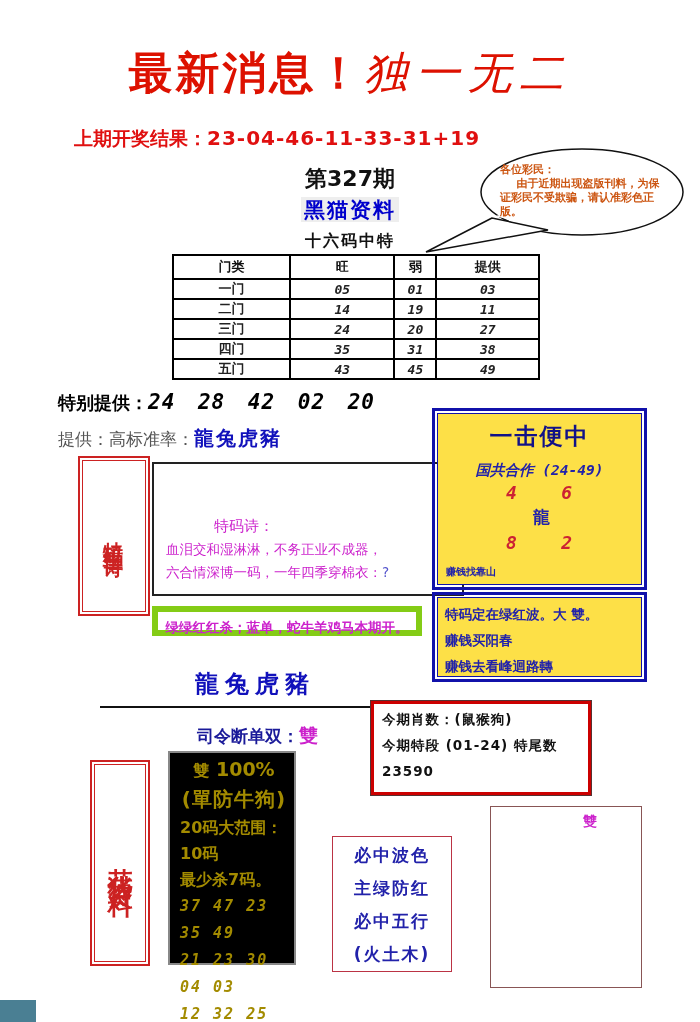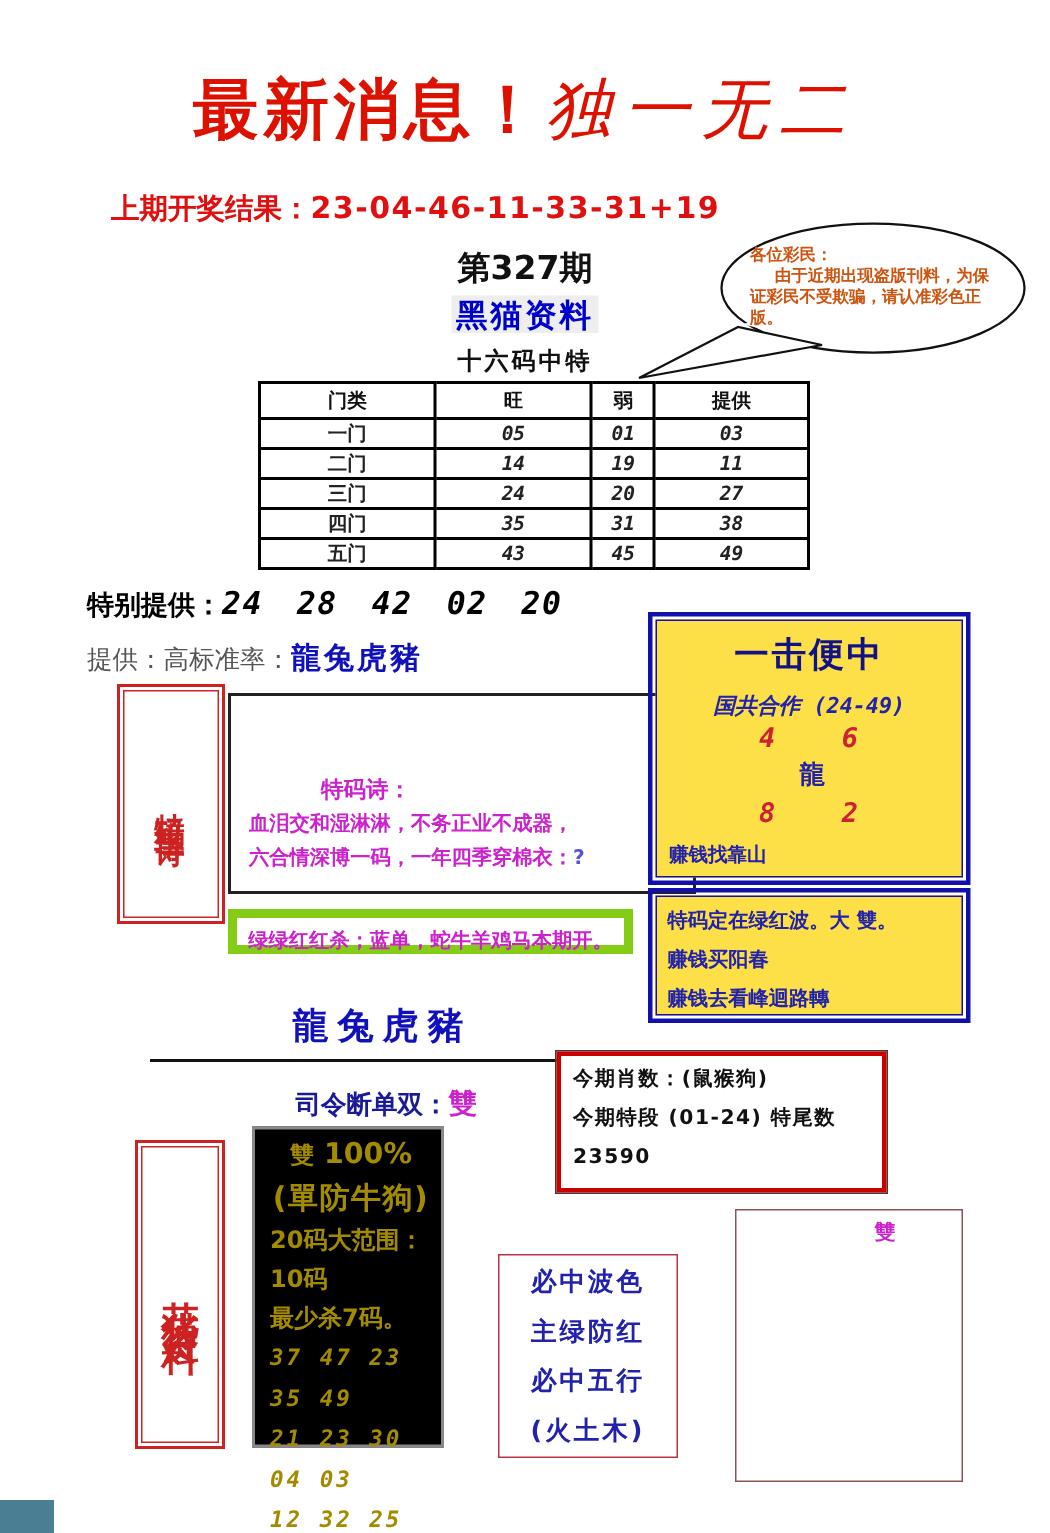--- a/index.html
+++ b/index.html
@@ -62,21 +62,21 @@
   }
   .side-box1{top:460px;left:82px;width:62px;height:150px;}
   .side-box1 .v-text{font-size:20px;letter-spacing:4px;}
   .side-box2{top:764px;left:94px;width:50px;height:196px;}
   .side-box2 .v-text{font-size:25px;letter-spacing:8px;}
   
   .poem-box{
     top:462px;left:152px;width:312px;height:134px;border:2px solid #222;background:#fff;
     display:flex;flex-direction:column;justify-content:flex-end;
     padding:0 10px 10px 12px;box-sizing:border-box;
-    color:#cc22cc;font-weight:bold;font-size:13.5px;line-height:23px;
+    color:#cc22cc;font-weight:normal;font-size:13.5px;line-height:23px;
   }
   .poem-box .poem-label{margin-left:48px;font-size:15px;}
   .poem-box .mark{color:#5555cc;}
   .kill-box{
     top:606px;left:152px;width:270px;height:30px;border:6px solid #84cc16;background:#fff;
     color:#cc22cc;font-weight:bold;font-size:13.5px;line-height:30px;text-align:center;
     box-sizing:border-box;
   }
   .sp2{top:645px;left:62px;color:#dd1122;font-size:15px;font-weight:bold;}
   .sp2 .nums{font-size:20px;word-spacing:7px;letter-spacing:2px;color:#dd1122;}
@@ -94,21 +94,21 @@
   }
   .one-hit{top:413px;left:437px;width:205px;height:172px;}
   .one-hit .oh-title{
     text-align:center;color:#111188;font-size:23px;font-weight:bold;margin-top:7px;
     font-family:"DejaVu Serif","Liberation Serif",serif;letter-spacing:2px;
   }
   .one-hit .oh-sub{text-align:center;color:#2222aa;font-size:14.5px;font-weight:bold;margin-top:9px;}
   .oh-row{margin-left:68px;width:66px;display:flex;justify-content:space-between;
     color:#cc2233;font-size:18px;line-height:25px;}
   .oh-center{margin-left:95px;color:#2222aa;font-size:17px;font-weight:bold;line-height:25px;}
-  .oh-footer{position:absolute;left:8px;bottom:5px;color:#2222aa;font-size:13px;font-weight:bold;}
+  .oh-footer{position:absolute;left:8px;bottom:5px;color:#2222aa;font-size:10px;font-weight:bold;}
   .tips{top:597px;left:437px;width:205px;height:80px;padding:3px 7px;
     color:#2222aa;font-size:13.5px;font-weight:bold;line-height:26px;}
   
   .today{
     top:701px;left:371px;width:220px;height:94px;border:3px solid #cc0000;
     outline:1px solid #553333;background:#fff;box-sizing:border-box;
     display:flex;flex-direction:column;justify-content:flex-end;
     padding:0 6px 8px 8px;color:#111;font-weight:bold;font-size:13.5px;line-height:26px;
     letter-spacing:1px;
   }

